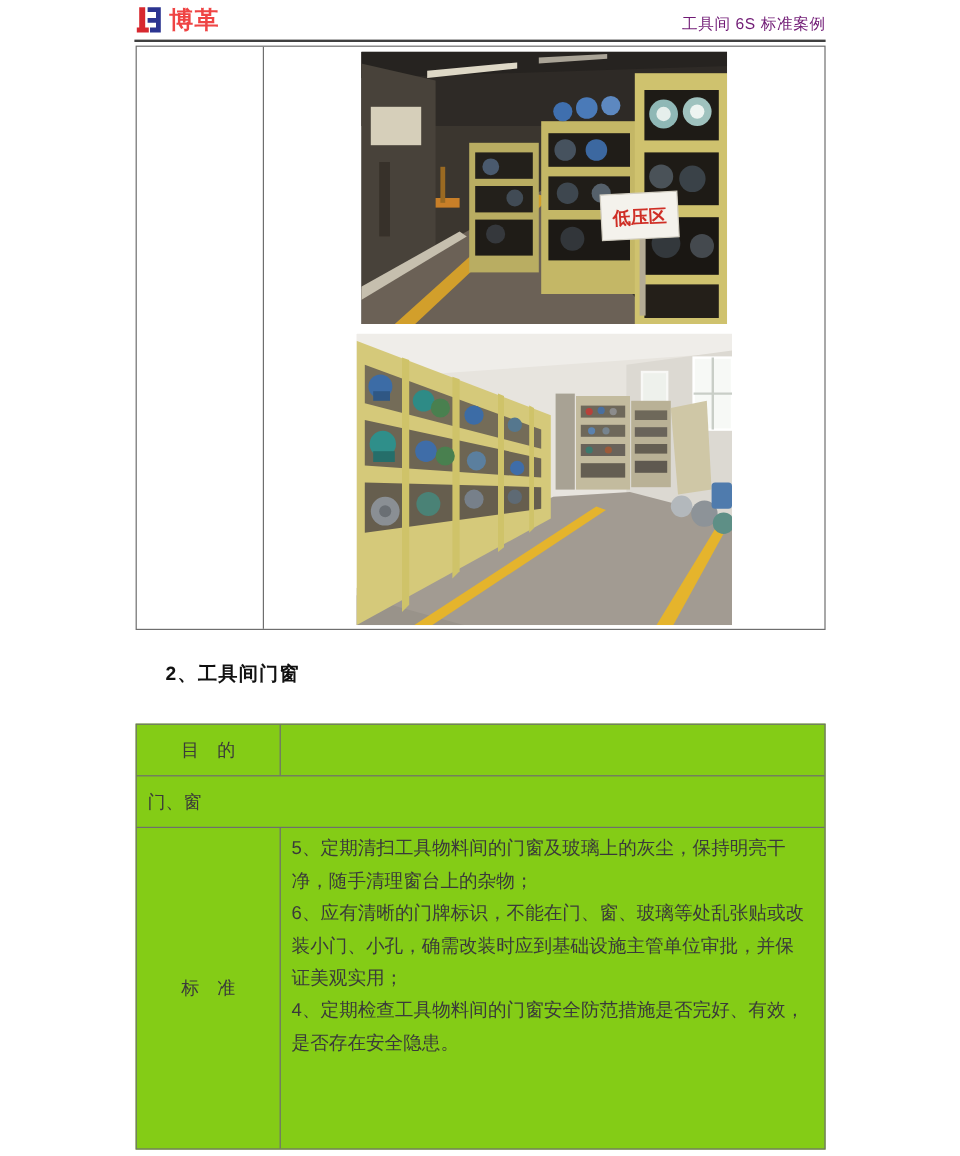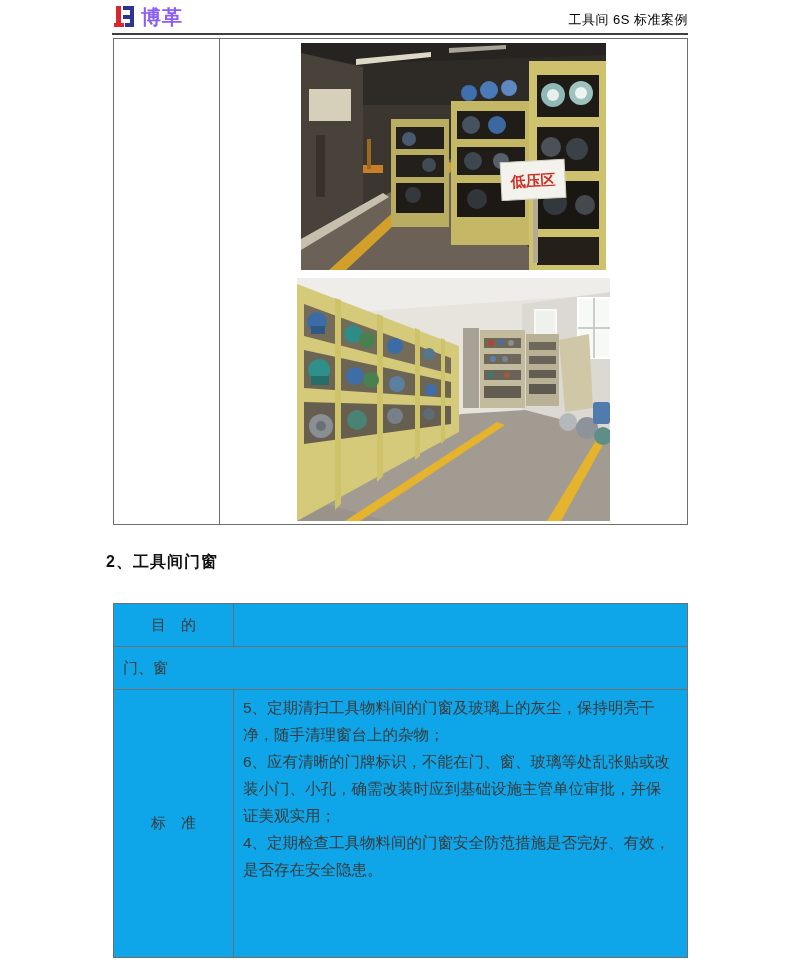--- a/index.html
+++ b/index.html
@@ -4,37 +4,37 @@
 <style>
   html,body{margin:0;padding:0;}
   body{
     width:800px;height:963px;background:#ffffff;position:relative;overflow:hidden;
     font-family:"Liberation Sans","DejaVu Sans",sans-serif;
     -webkit-font-smoothing:antialiased;
   }
   
   .logo{position:absolute;left:112px;top:3px;height:29px;display:flex;align-items:center;gap:5px;}
   .logo-icon{width:24px;height:27px;display:block;}
-  .logo-text{font-size:20px;font-weight:bold;color:#8b5cf6;letter-spacing:1px;line-height:27px;}
+  .logo-text{font-size:20px;font-weight:bold;color:#ef4444;letter-spacing:1px;line-height:27px;}
   .doc-title{position:absolute;left:113px;top:11px;width:575px;text-align:right;
-    font-size:13px;color:#000000;letter-spacing:.5px;}
+    font-size:13px;color:#701a75;letter-spacing:.5px;}
   .header-rule{position:absolute;left:112px;top:33px;width:576px;height:2px;background:#3f3f3f;}
   
   .photo-table{position:absolute;left:113px;top:38px;width:575px;height:487px;
     border:1px solid #6e6e6e;box-sizing:border-box;display:flex;background:#fff;}
   .photo-col-left{width:105px;border-right:1px solid #6e6e6e;}
   .photo-col-right{flex:1;display:flex;flex-direction:column;align-items:center;padding-top:4px;gap:8px;}
   .photo-frame1{width:305px;height:227px;overflow:hidden;}
   .photo-frame2{width:313px;height:243px;overflow:hidden;}
   .photo-frame1 svg,.photo-frame2 svg{display:block;width:100%;height:100%;}
   
-  .section-heading{position:absolute;left:106px;top:552px;font-size:16px;font-weight:bold;color:#111;letter-spacing:1px;}
+  .section-heading{position:absolute;left:138px;top:552px;font-size:16px;font-weight:bold;color:#111;letter-spacing:1px;}
   
   .spec-table{position:absolute;left:113px;top:603px;width:575px;height:355px;
-    border:1px solid #6e6e6e;box-sizing:border-box;display:grid;grid-template-rows:43px 43px 1fr;background:#0ea5e9;}
+    border:1px solid #6e6e6e;box-sizing:border-box;display:grid;grid-template-rows:43px 43px 1fr;background:#84cc16;}
   .spec-row{display:grid;grid-template-columns:120px 1fr;min-height:0;}
   .spec-row.bordered{border-bottom:1px solid #6e6e6e;}
   .label-cell{border-right:1px solid #6e6e6e;display:flex;align-items:center;justify-content:center;
     font-size:15px;color:#3a3a3a;}
   .content-cell{padding:0 12px 0 9px;display:flex;align-items:center;font-size:15px;color:#3a3a3a;}
   .content-cell.multi{display:block;padding:4px 12px 4px 9px;line-height:27px;font-size:15.5px;}
   .std-item{margin:0;}
 </style>
 </head>
 <body>

